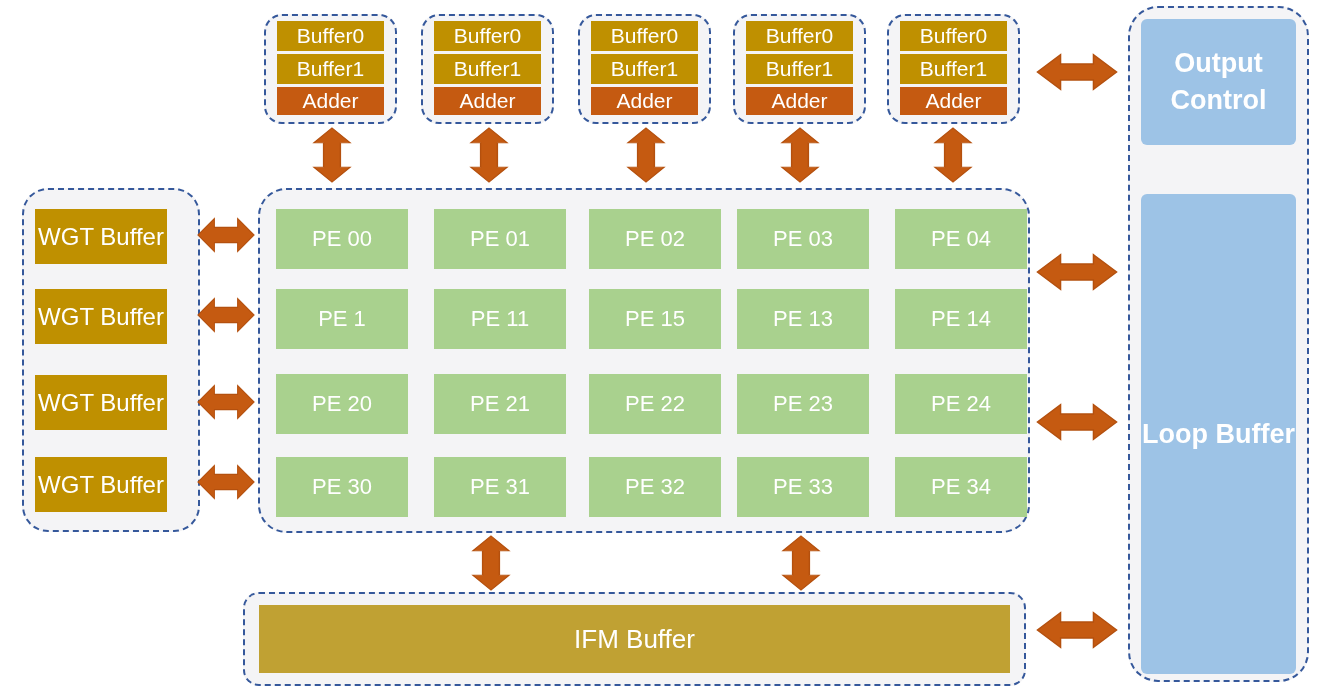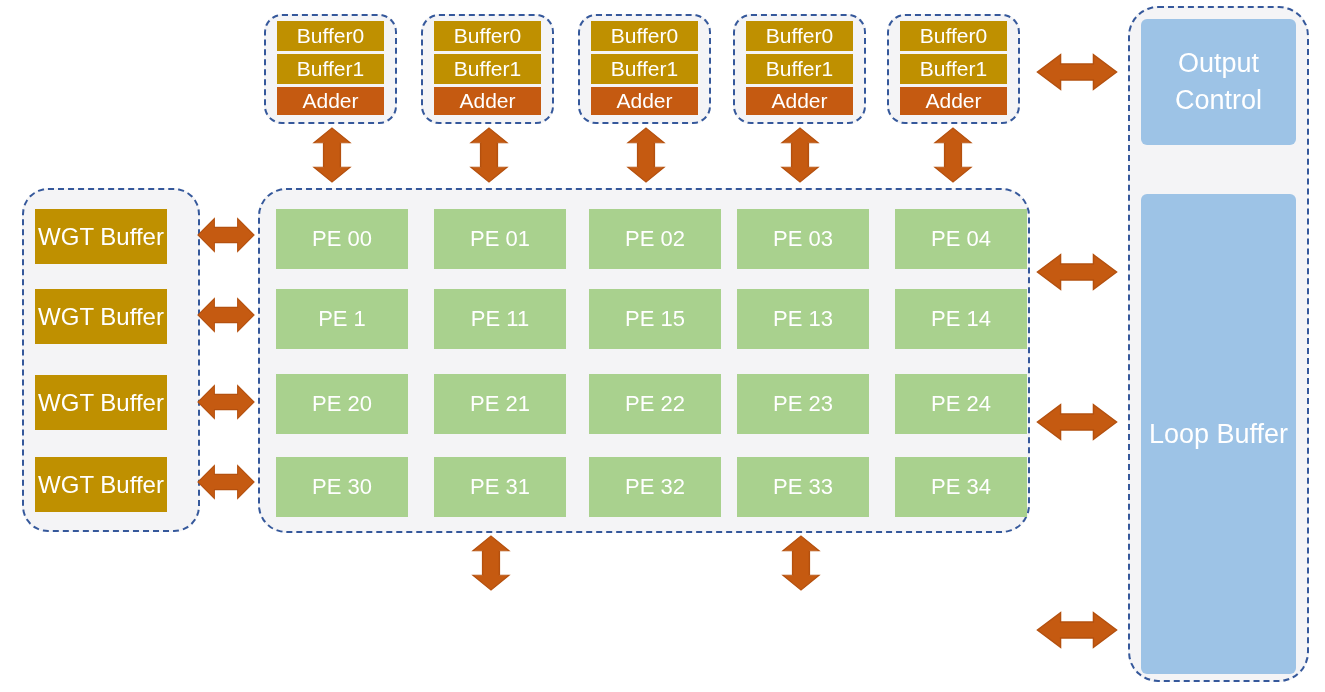--- a/index.html
+++ b/index.html
@@ -41,21 +41,21 @@
   
   .ifm-panel{left:243px;top:592px;width:783px;height:94px;border-radius:16px;}
   .ifm-box{
     position:absolute;left:14px;top:11px;width:751px;height:68px;background:#c0a133;
     color:#fff;font-size:26px;display:flex;align-items:center;justify-content:center;
   }
   
   .ctrl-panel{left:1128px;top:6px;width:181px;height:676px;border-radius:30px;}
   .ctrl-box{
     position:absolute;left:11px;width:155px;background:#9dc3e6;border-radius:6px;
-    color:#fff;font-weight:normal;font-size:27px;line-height:37px;text-align:center;
+    color:#fff;font-weight:bold;font-size:27px;line-height:37px;text-align:center;
     display:flex;align-items:center;justify-content:center;
   }
   .output-box{top:11px;height:126px;}
   .loop-box{top:186px;height:480px;}
   
   .arrow{position:absolute;fill:#c55a11;}
   .arrow path{stroke:#b4500e;stroke-width:2;}
 </style>
 </head>
 <body>
@@ -147,20 +147,23 @@
     <div class="pe-cell c4 r3">PE 34</div>
   </div>
 
   <svg class="arrow" style="left:470px;top:535px;width:42px;height:56px" viewBox="0 0 60 120" preserveAspectRatio="none">
       <path d="M30,2 L56,34 H42 V86 H56 L30,118 L4,86 H18 V34 H4 Z"></path>
     </svg>
   <svg class="arrow" style="left:780px;top:535px;width:42px;height:56px" viewBox="0 0 60 120" preserveAspectRatio="none">
       <path d="M30,2 L56,34 H42 V86 H56 L30,118 L4,86 H18 V34 H4 Z"></path>
     </svg>
 
+  <div class="panel ifm-panel">
+    <div class="ifm-box">IFM Buffer</div>
+  </div>
 
   <svg class="arrow" style="left:1036px;top:52px;width:82px;height:40px" viewBox="0 0 120 60" preserveAspectRatio="none">
       <path d="M2,30 L36,4 V18 H84 V4 L118,30 L84,56 V42 H36 V56 Z"></path>
     </svg>
   <svg class="arrow" style="left:1036px;top:252px;width:82px;height:40px" viewBox="0 0 120 60" preserveAspectRatio="none">
       <path d="M2,30 L36,4 V18 H84 V4 L118,30 L84,56 V42 H36 V56 Z"></path>
     </svg>
   <svg class="arrow" style="left:1036px;top:402px;width:82px;height:40px" viewBox="0 0 120 60" preserveAspectRatio="none">
       <path d="M2,30 L36,4 V18 H84 V4 L118,30 L84,56 V42 H36 V56 Z"></path>
     </svg>

